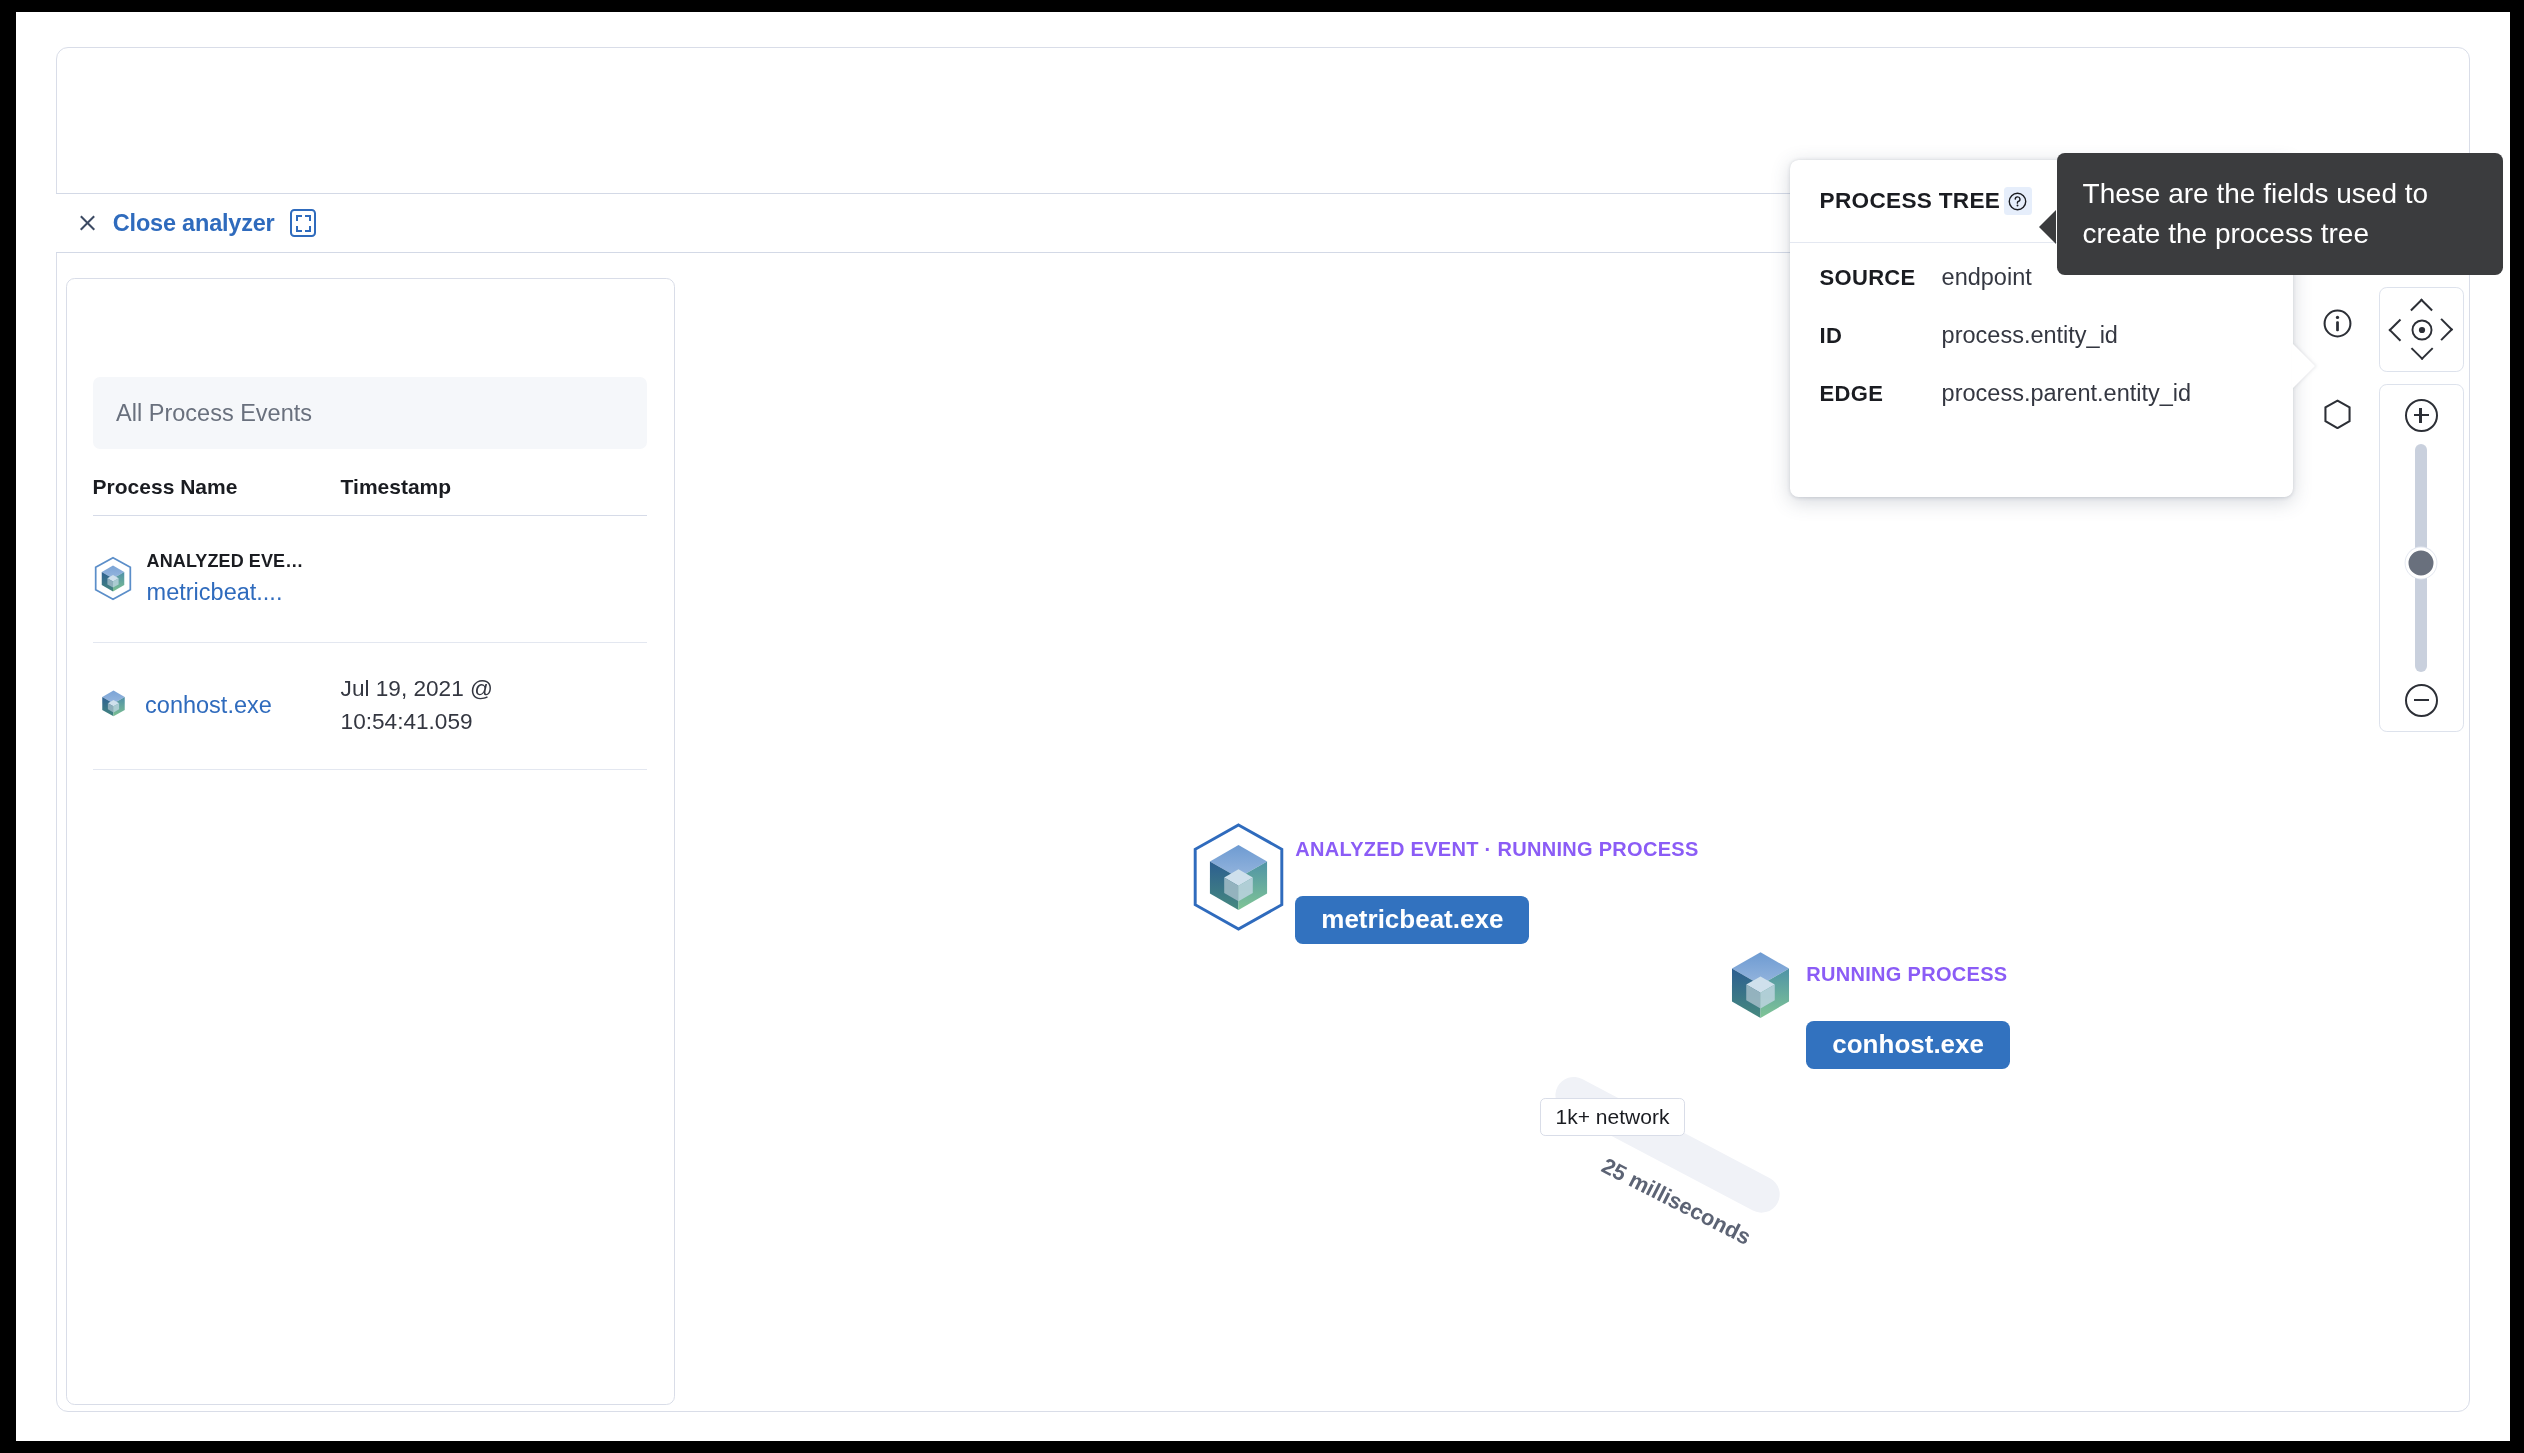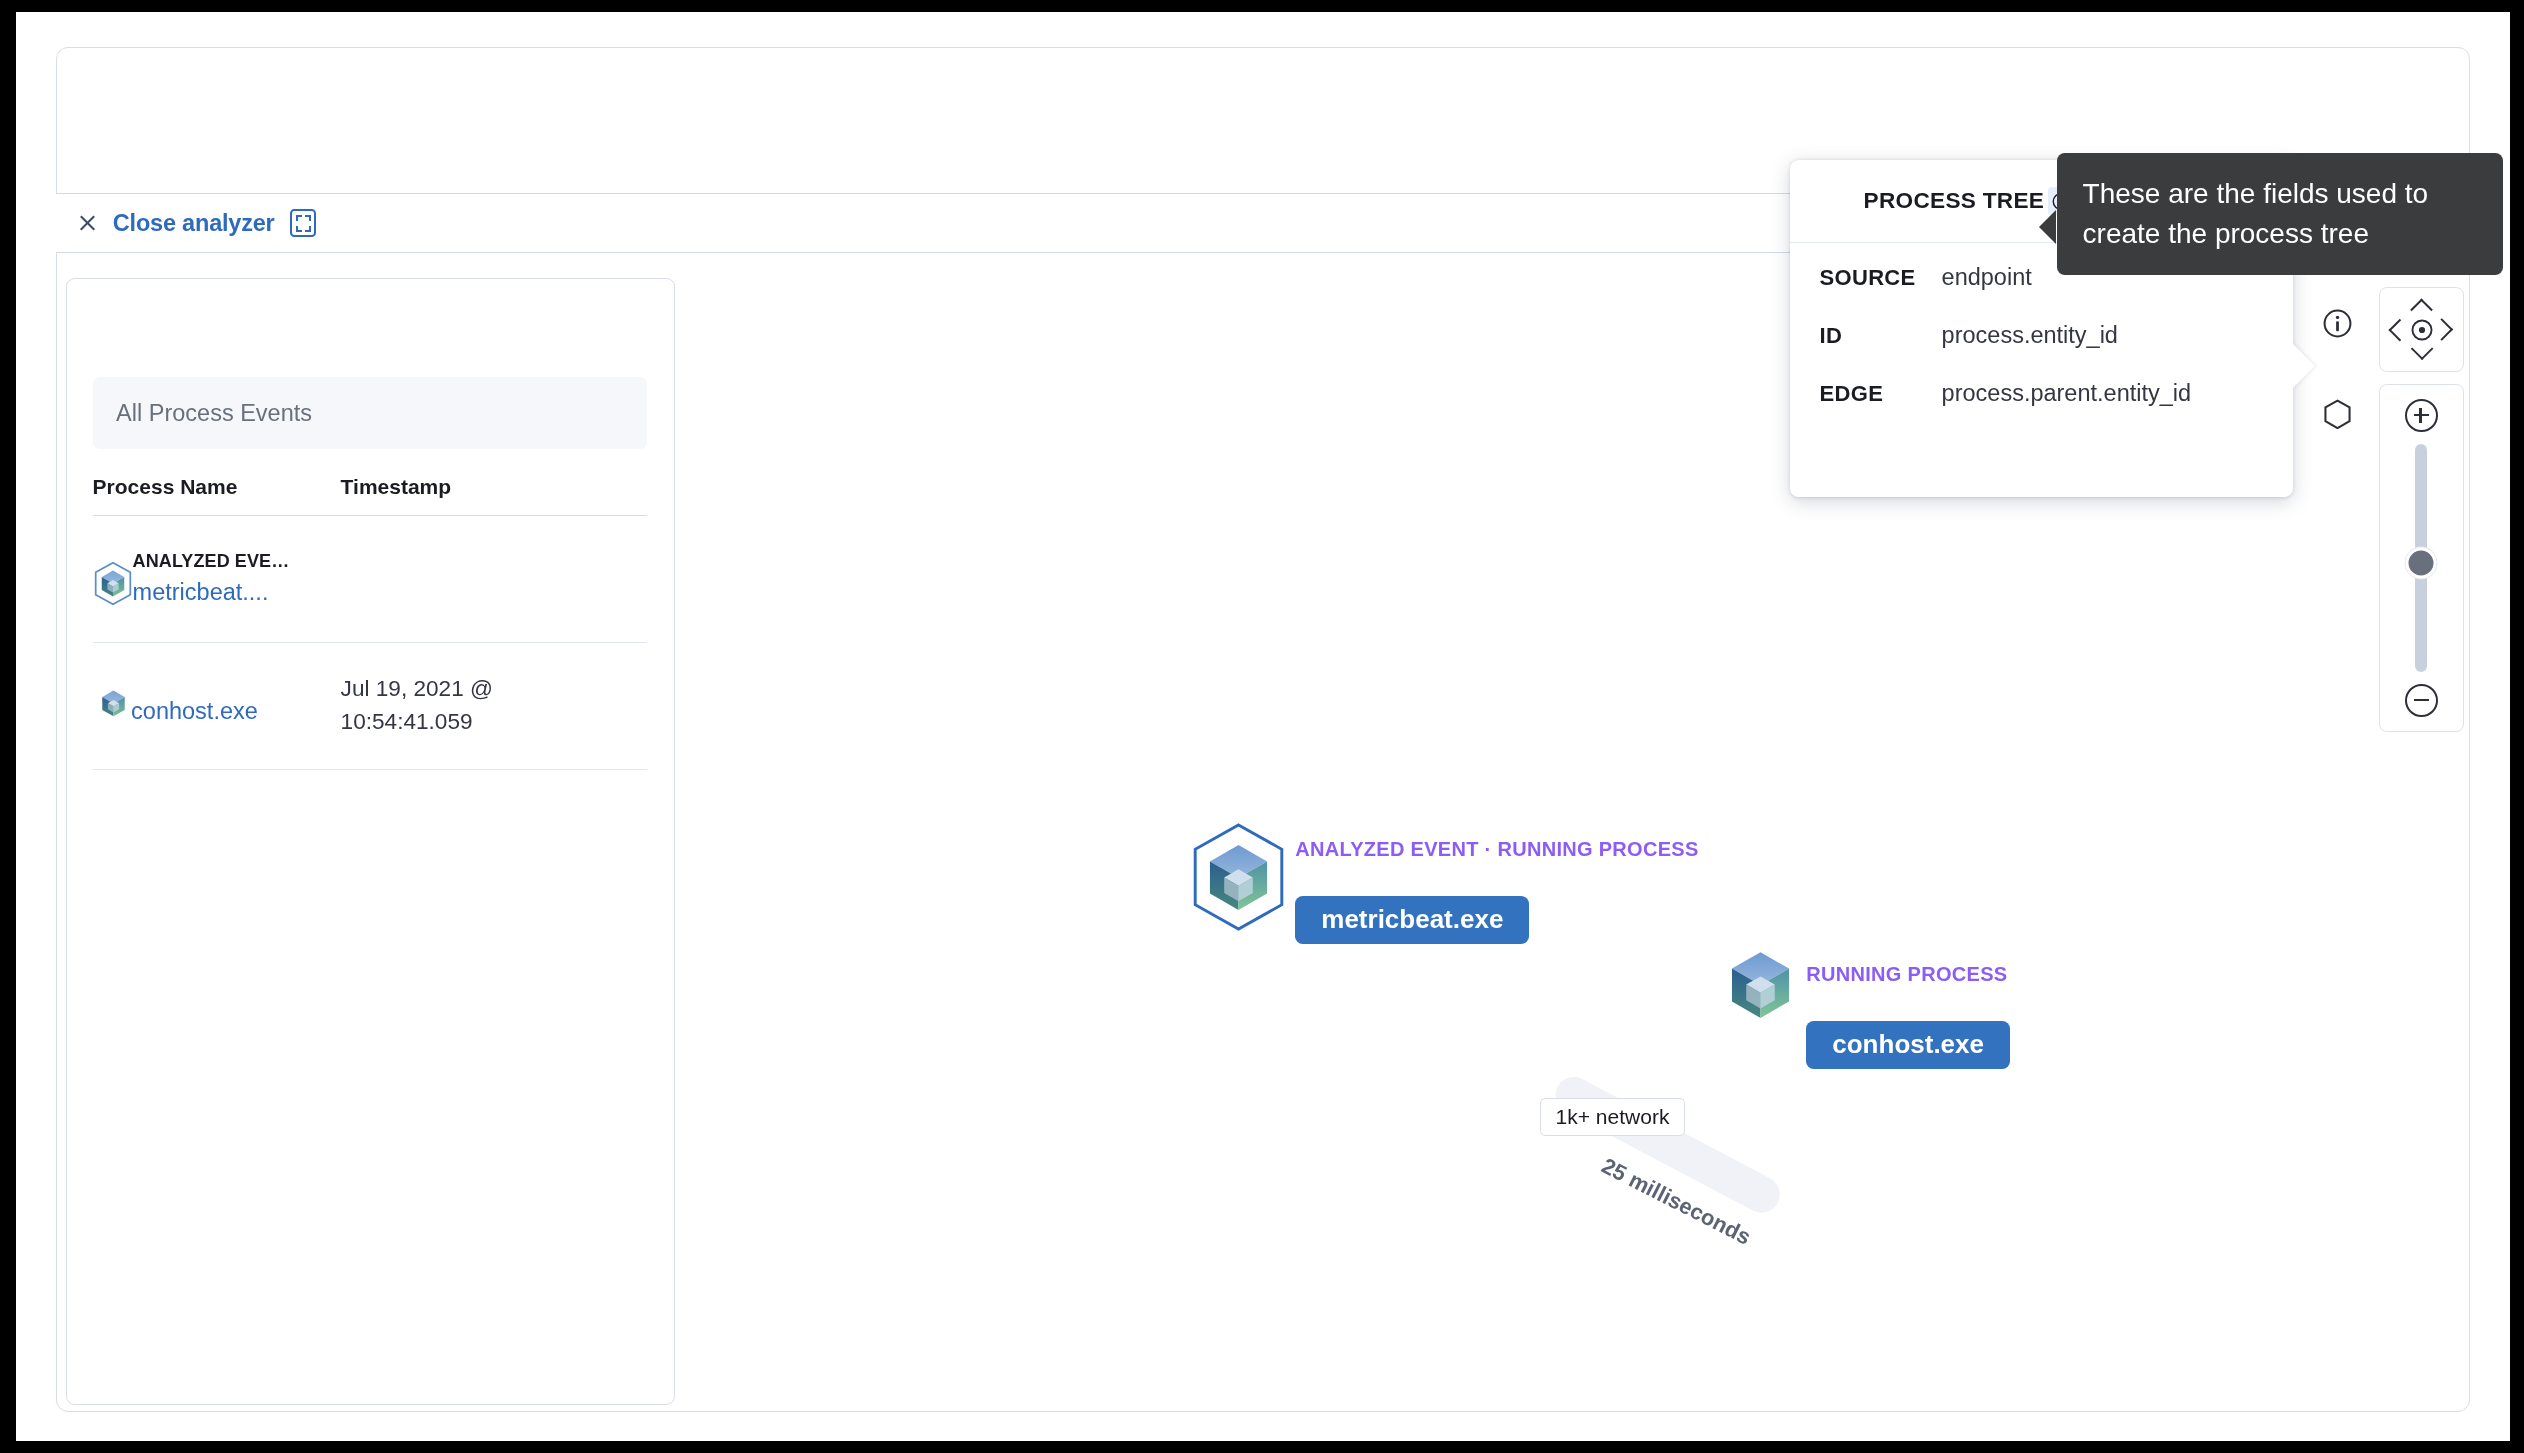--- a/index.html
+++ b/index.html
@@ -97,21 +97,21 @@
   #events-head span { font-size: 21px; font-weight: 700; color: #1a1c21; }
   .col-name { width: 248px; }
   .col-ts   { width: 261px; }
 
   .event-row {
     display: flex; align-items: center;
     min-height: 127px;
     border-bottom: 1.7px solid #e3e7f0;
     cursor: pointer;
   }
-  .event-cell-name { width: 248px; display: flex; align-items: flex-end; padding-right: 7px; }
+  .event-cell-name { width: 248px; display: flex; align-items: center; gap: 14px; padding-right: 7px; }
   .event-cell-ts   { width: 261px; font-size: 22.6px; color: #343741; line-height: 1.45; }
   .event-names { display: flex; flex-direction: column; gap: 7px; min-width: 0; }
   .event-kicker { font-size: 18px; font-weight: 700; color: #1a1c21; letter-spacing: 0.1px; white-space: nowrap; }
   .event-link { font-size: 23.5px; color: #2f6bbd; white-space: nowrap; }
 
   
   .cube { position: relative; flex: 0 0 auto; }
   .cube svg { display: block; width: 100%; height: 100%; }
 
   
@@ -164,21 +164,21 @@
     border-top: 23.5px solid transparent;
     border-bottom: 23.5px solid transparent;
     border-left: 23.5px solid #fff;
     filter: drop-shadow(2.6px 0 1.7px rgba(65,78,101,.10));
   }
   #popup-header {
     display: flex; align-items: center; gap: 3.5px;
     height: 83px; padding: 0 30px;
     border-bottom: 1.7px solid #e4e8f1;
   }
-  #popup-title { font-size: 22.6px; font-weight: 700; color: #1a1c21; letter-spacing: 0.3px; margin-left: 44px; }
+  #popup-title { font-size: 22.6px; font-weight: 700; color: #1a1c21; letter-spacing: 0.3px; }
   #popup-help-icon {
     width: 28px; height: 28px; border-radius: 3.5px;
     background: #e6eefb;
     display: flex; align-items: center; justify-content: center;
     cursor: pointer;
   }
   #popup-help-icon svg { display: block; }
   #popup-body { padding: 21px 30px 0 30px; }
   .popup-row { display: flex; align-items: baseline; margin-bottom: 31px; }
   .popup-key { width: 122px; font-size: 22px; font-weight: 700; color: #1a1c21; letter-spacing: 0.3px; }

